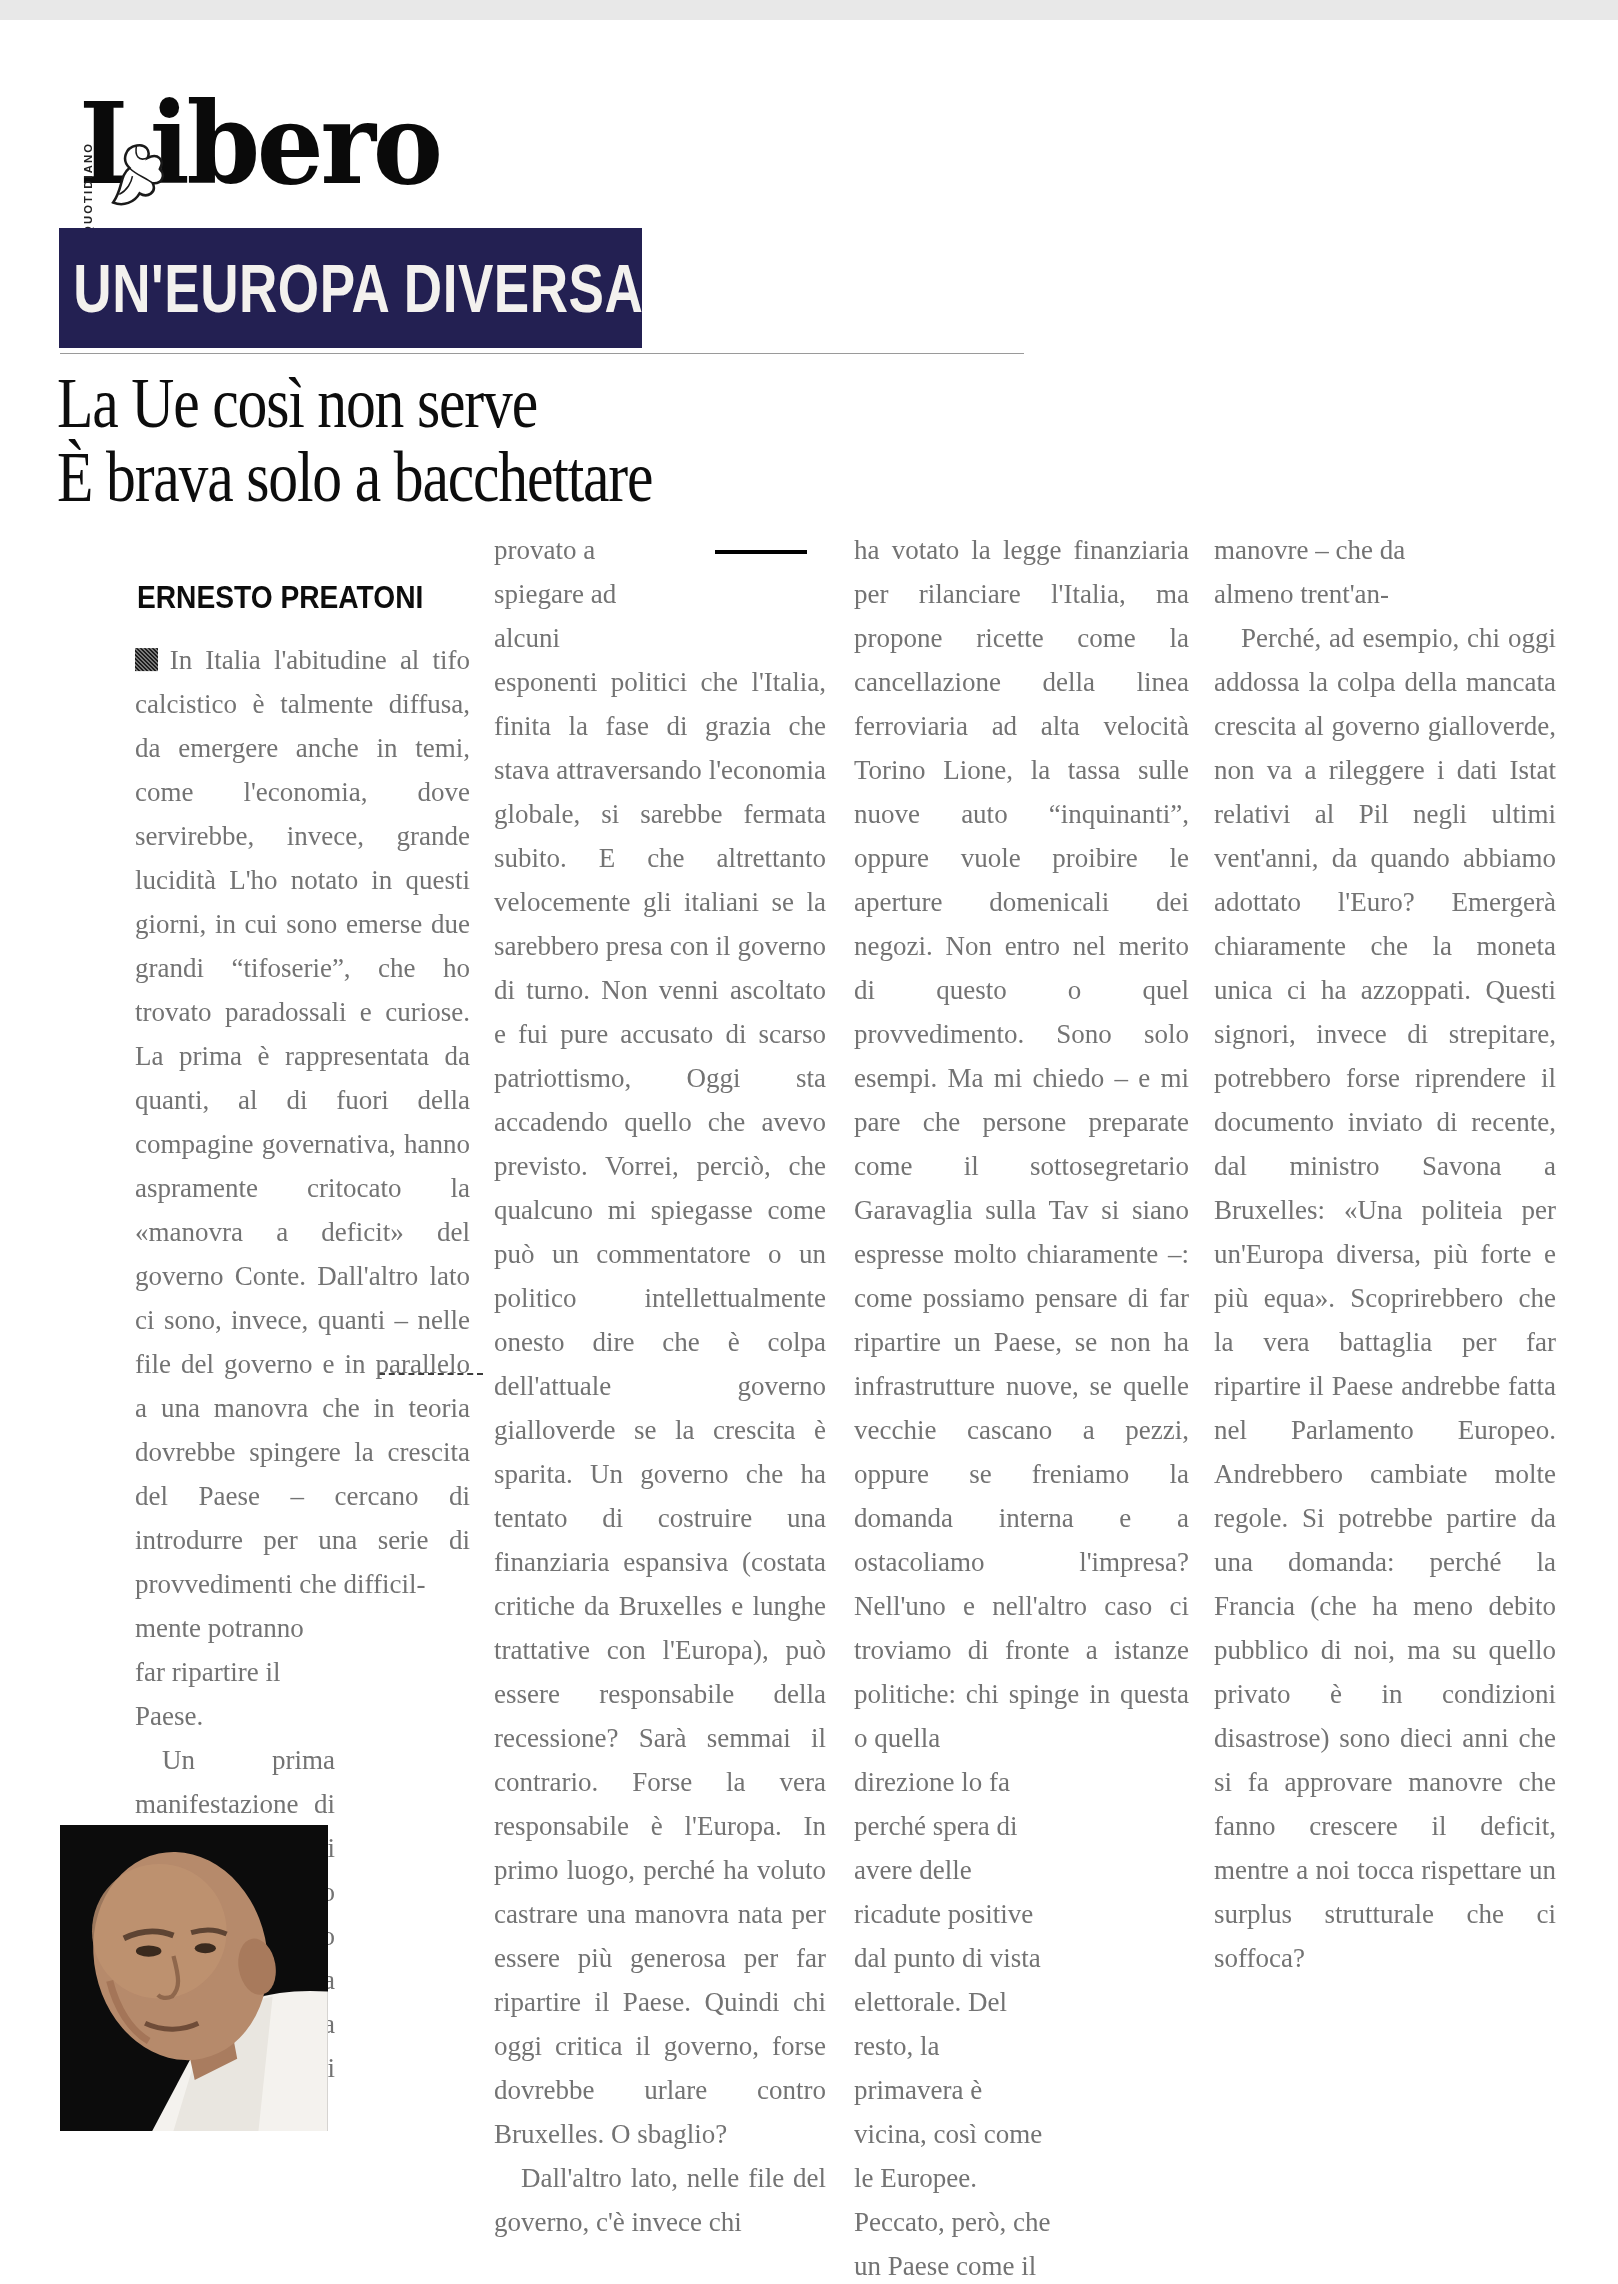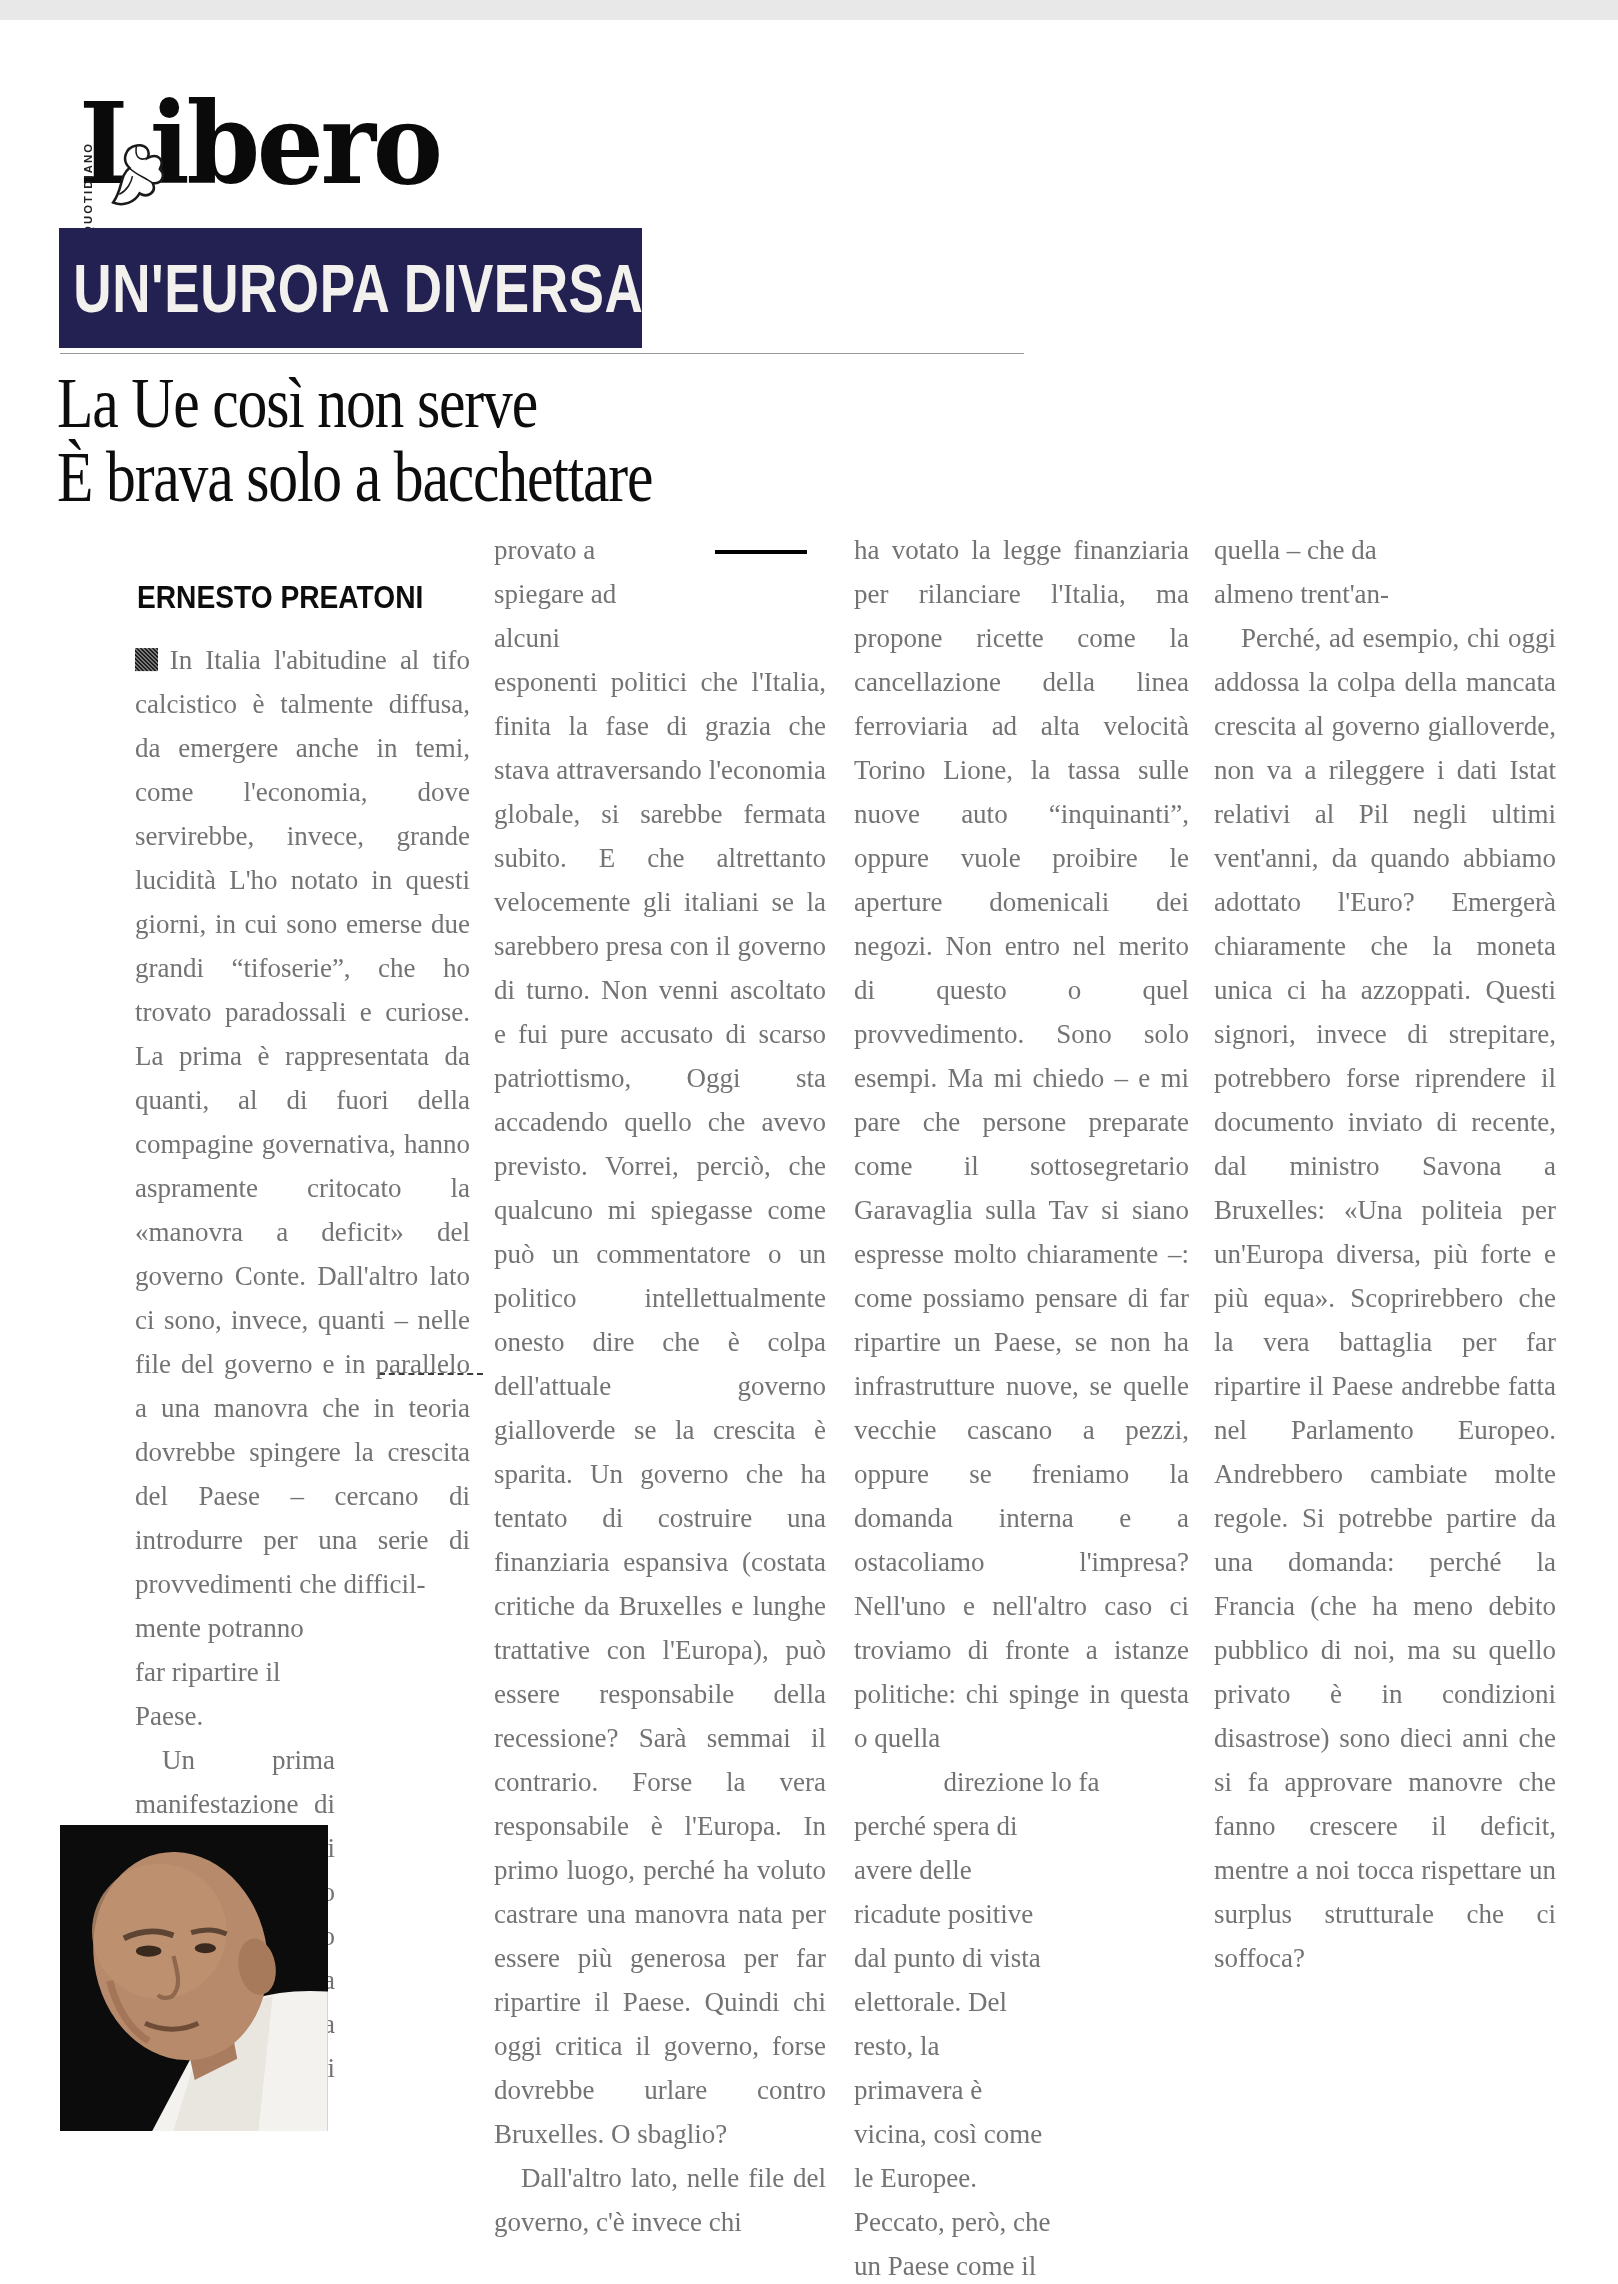--- a/index.html
+++ b/index.html
@@ -30,21 +30,21 @@
   .col{position:absolute;font-size:27px;line-height:44px;color:#737373;}
   .col1{left:135px;top:618px;width:335px;}
   .col2{left:494px;top:508px;width:332px;}
   .col3{left:854px;top:508px;width:335px;}
   .col4{left:1214px;top:508px;width:342px;}
   .seg{text-align:justify;}
   .seg.narrow1{width:200px;}
   .seg.narrow2{width:193px;}
   .seg.indent{text-indent:27px;}
   .seg.nojust{text-align:left;}
-  .seg.rightline{text-align:center;font-family:Liberation Serif, serif;}
+  .seg.rightline{text-align:left;font-family:Liberation Serif, serif;}
   .lead-square{display:inline-block;width:23.4px;height:23.4px;margin-right:11.3px;transform:translateY(2.1px);
         background:repeating-linear-gradient(45deg,#1c1c1c 0 1.4px,#7a7a7a 1.4px 2.8px);}
   
   .col2-top-rule{position:absolute;left:715px;top:530px;width:92px;height:4.3px;background:#000;}
   .col1-dashed-rule{position:absolute;left:379px;top:1353px;width:104px;height:0;
         border-top:2.1px dashed #3c3c3c;}
   
   .photo{position:absolute;left:60px;top:1805px;width:268px;height:306px;background:#0b0b0b;overflow:hidden;}
   .photo svg{display:block;width:100%;height:100%;}
 </style>
@@ -90,21 +90,21 @@
     <div class="seg indent">Dall'altro lato, nelle file del governo, c'è invece chi</div>
   </div>
 
   <div class="col col3">
     <div class="seg">ha votato la legge finanziaria per rilanciare l'Italia, ma propone ricette come la cancellazione della linea ferroviaria ad alta velocità Torino Lione, la tassa sulle nuove auto “inquinanti”, oppure vuole proibire le aperture domenicali dei negozi. Non entro nel merito di questo o quel provvedimento. Sono solo esempi. Ma mi chiedo – e mi pare che persone preparate come il sottosegretario Garavaglia sulla Tav si siano espresse molto chiaramente –: come possiamo pensare di far ripartire un Paese, se non ha infrastrutture nuove, se quelle vecchie cascano a pezzi, oppure se freniamo la domanda interna e a ostacoliamo l'impresa? Nell'uno e nell'altro caso ci troviamo di fronte a istanze politiche: chi spinge in questa o quella</div>
     <div class="seg rightline">direzione lo fa</div>
     <div class="seg narrow1 nojust">perché spera di avere delle ricadute positive dal punto di vista elettorale. Del resto, la primavera è vicina, così come le Europee. Peccato, però, che un Paese come il</div>
   </div>
 
   <div class="col col4">
-    <div class="seg narrow1 nojust">quella – che da almeno trent'an-</div>
+    <div class="seg narrow1 nojust">manovre – che da almeno trent'an-</div>
     <div class="seg indent">Perché, ad esempio, chi oggi addossa la colpa della mancata crescita al governo gialloverde, non va a rileggere i dati Istat relativi al Pil negli ultimi vent'anni, da quando abbiamo adottato l'Euro? Emergerà chiaramente che la moneta unica ci ha azzoppati. Questi signori, invece di strepitare, potrebbero forse riprendere il documento inviato di recente, dal ministro Savona a Bruxelles: «Una politeia per un'Europa diversa, più forte e più equa». Scoprirebbero che la vera battaglia per far ripartire il Paese andrebbe fatta nel Parlamento Europeo. Andrebbero cambiate molte regole. Si potrebbe partire da una domanda: perché la Francia (che ha meno debito pubblico di noi, ma su quello privato è in condizioni disastrose) sono dieci anni che si fa approvare manovre che fanno crescere il deficit, mentre a noi tocca rispettare un surplus strutturale che ci soffoca?</div>
   </div>
 
   <div class="photo">
     <svg viewBox="0 0 378 432">
       <rect x="0" y="0" width="378" height="432" fill="#0c0c0c"></rect>
 
       <path d="M130 432 L200 300 C240 250 290 230 378 235 L378 432 Z" fill="#f4f2ee"></path>
       <path d="M200 300 C230 270 260 250 300 242 L280 432 L160 432 Z" fill="#e9e6e0"></path>
 

